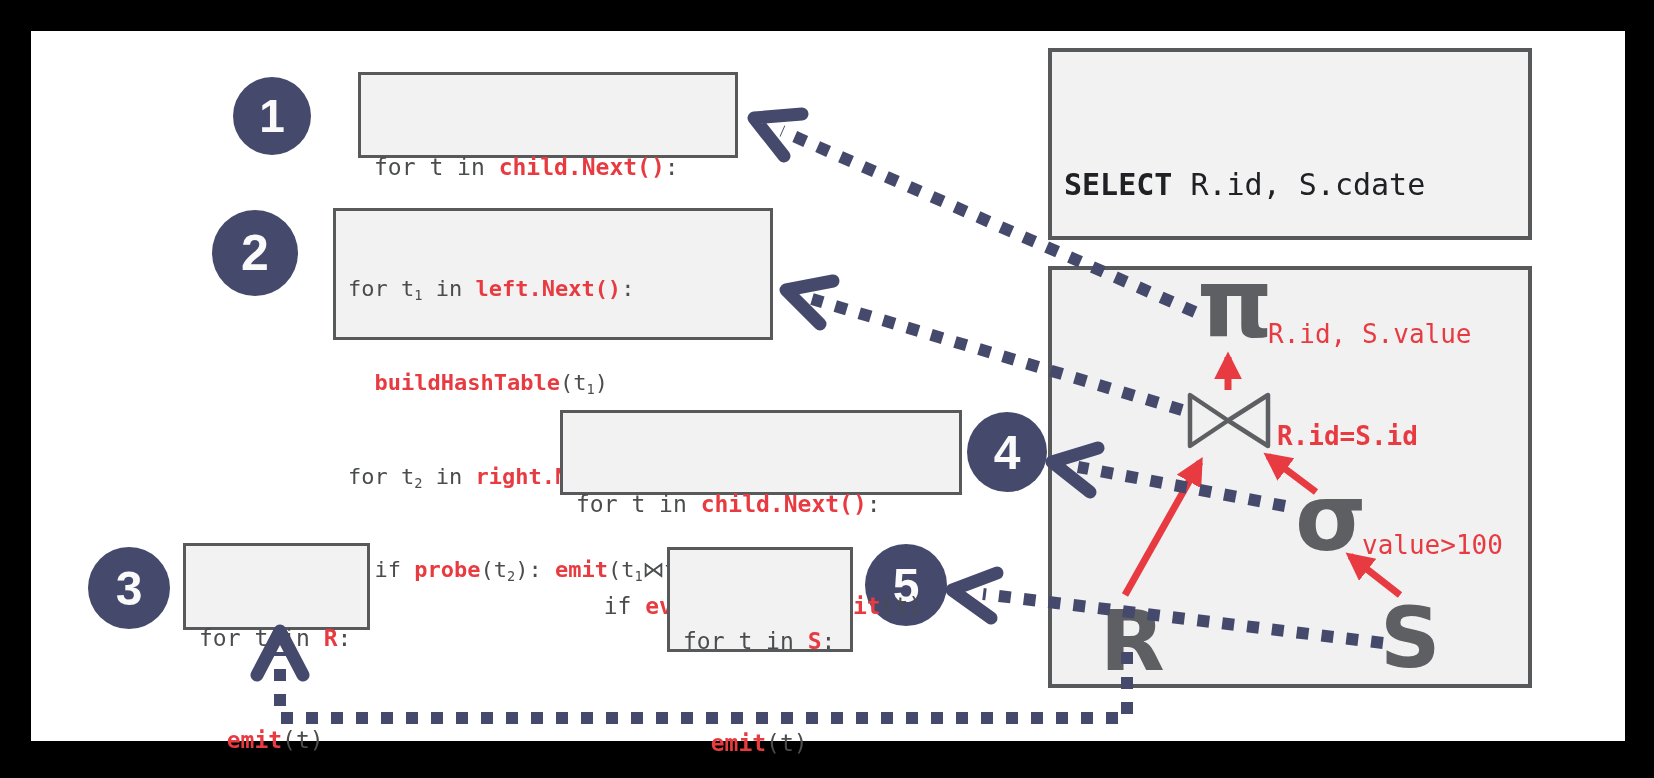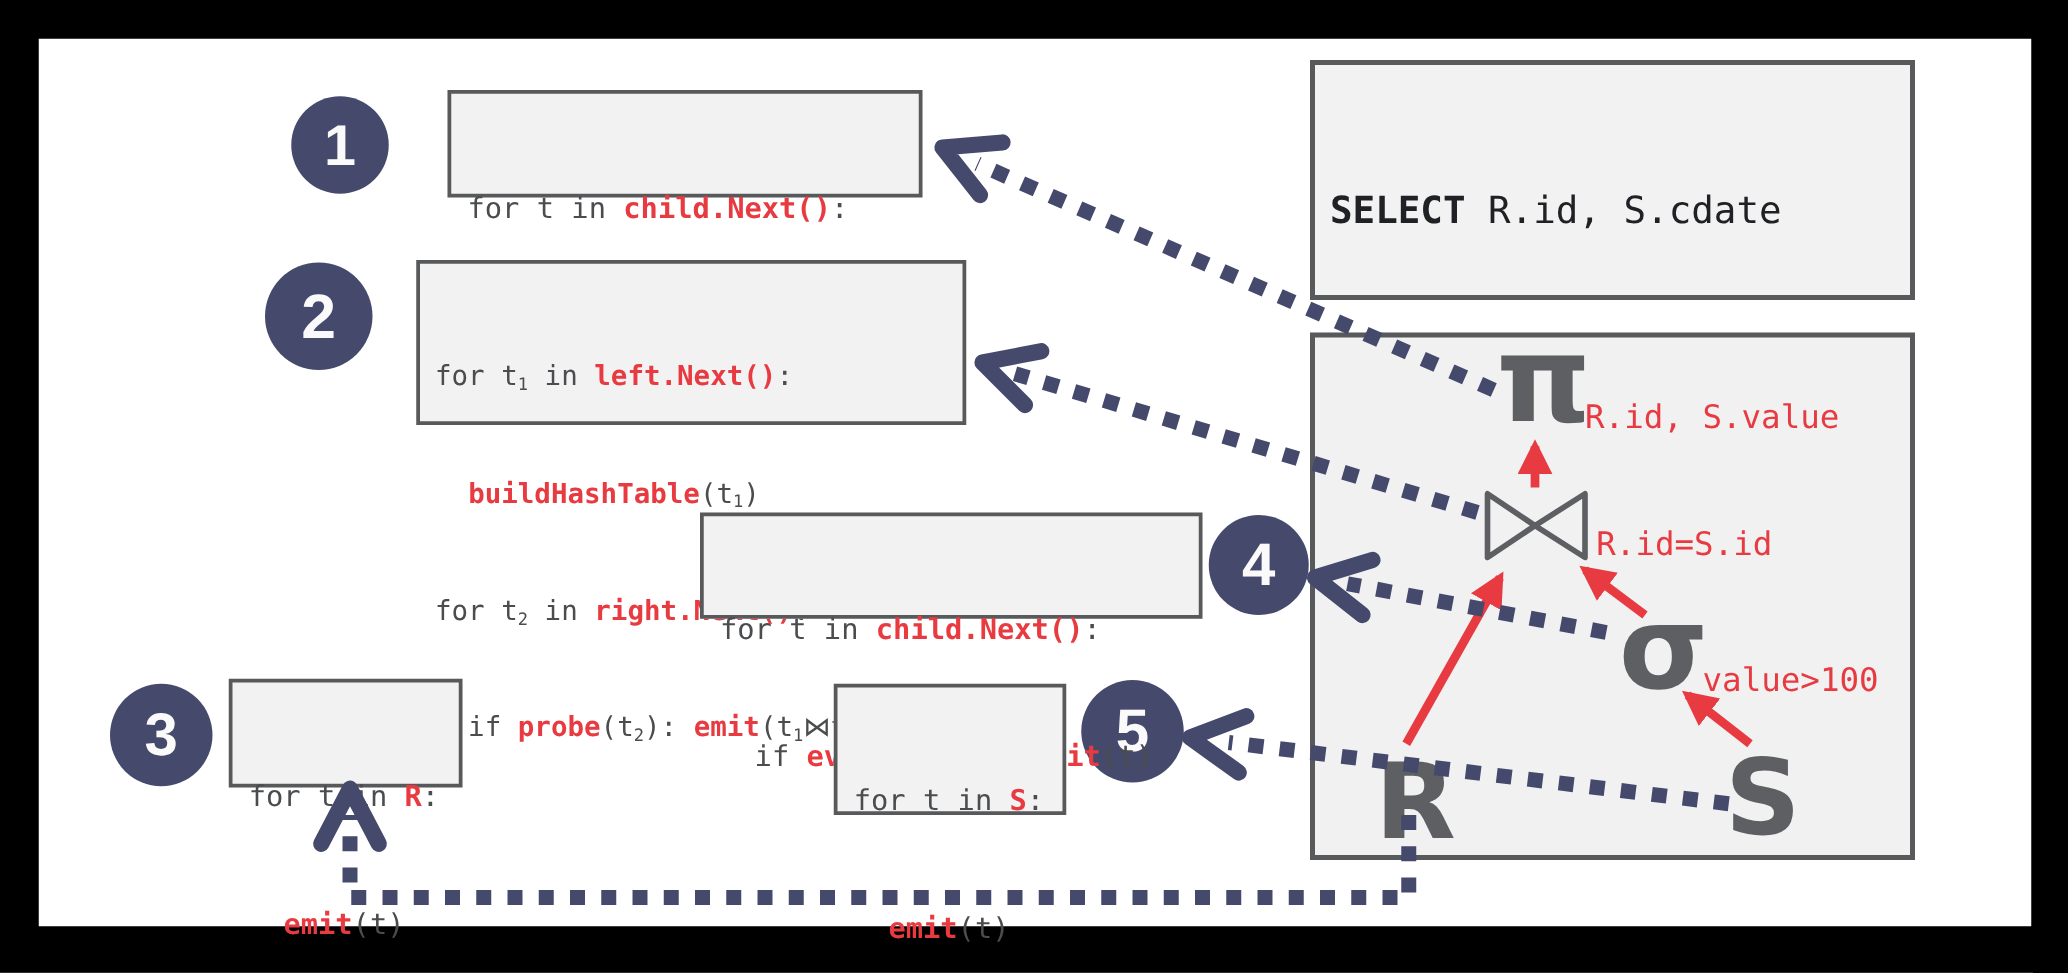--- a/index.html
+++ b/index.html
@@ -21,21 +21,21 @@
             box-sizing:border-box;color:var(--codetext);
             font-family:"DejaVu Sans Mono","DejaVu Sans",monospace;white-space:pre;}
   .cl{white-space:pre;}
   .red{color:var(--red);font-weight:bold;text-align:center;}
   .bold{font-weight:bold;}
   .sub{font-size:0.62em;vertical-align:-0.28em;}
 
   .sql-box{position:absolute;left:1048px;top:48px;width:484px;height:192px;
            background:var(--boxbg);border:4px solid var(--boxborder);box-sizing:border-box;
            color:var(--sqltext);font-family:"DejaVu Sans Mono","DejaVu Sans",monospace;
-           font-size:30px;line-height:45px;padding:4px 12px;white-space:pre;}
+           font-size:30px;line-height:45px;padding:20px 12px;white-space:pre;}
 
   .plan-box{position:absolute;left:1048px;top:266px;width:484px;height:422px;
             background:#f1f1f2;border:4px solid var(--boxborder);box-sizing:border-box;}
 
   
   .badge{position:absolute;border-radius:50%;background:var(--navy);
          display:flex;align-items:center;justify-content:center;
          color:#fafafa;font-weight:bold;font-family:"Liberation Sans","DejaVu Sans",sans-serif;}
 
   
@@ -66,21 +66,21 @@
   </div>
   <div class="badge" style="left:865px;top:544px;width:82px;height:82px;font-size:48px;">
     <span>5</span>
   </div>
 
   <div class="code-box" style="left:358px;top:72px;width:380px;height:86px;padding:7px 13px;font-size:23px;line-height:34px;">
     <div class="cl"><span>for t in </span><span class="red">child.Next()</span><span>:</span></div>
     <div class="cl"><span>  </span><span class="red">emit</span><span>(</span><span class="red">projection</span><span>(t))</span></div>
   </div>
 
-  <div class="code-box" style="left:333px;top:208px;width:440px;height:132px;padding:18px 12px;font-size:22px;line-height:29px;">
+  <div class="code-box" style="left:333px;top:208px;width:440px;height:132px;padding:5px 12px;font-size:22px;line-height:29px;">
     <div class="cl"><span>for t</span><span class="sub">1</span><span> in </span><span class="red">left.Next()</span><span>:</span></div>
     <div class="cl"><span>  </span><span class="red">buildHashTable</span><span>(t</span><span class="sub">1</span><span>)</span></div>
     <div class="cl"><span>for t</span><span class="sub">2</span><span> in </span><span class="red">right.Next()</span><span>:</span></div>
     <div class="cl"><span>  if </span><span class="red">probe</span><span>(t</span><span class="sub">2</span><span>): </span><span class="red">emit</span><span>(t</span><span class="sub">1</span><span>⋈t</span><span class="sub">2</span><span>)</span></div>
   </div>
 
   <div class="code-box" style="left:560px;top:410px;width:402px;height:85px;padding:6px 13px;font-size:23px;line-height:34px;">
     <div class="cl"><span>for t in </span><span class="red">child.Next()</span><span>:</span></div>
     <div class="cl"><span>  if </span><span class="red">evalPred</span><span>(t): </span><span class="red">emit</span><span>(t)</span></div>
   </div>
@@ -100,21 +100,21 @@
     <div class="cl"><span>  </span><span class="bold">FROM</span><span> R </span><span class="bold">JOIN</span><span> S</span></div>
     <div class="cl"><span>    </span><span class="bold">ON</span><span> R.id = S.id</span></div>
     <div class="cl"><span> </span><span class="bold">WHERE</span><span> S.value &gt; 100</span></div>
   </div>
 
   <div class="plan-box"></div>
 
   <div class="op" style="left:1197px;top:256px;font-size:96px;">π</div>
   <div class="annot" style="left:1268px;top:301px;">R.id, S.value</div>
 
-  <div class="annot" style="left:1277px;top:403px;">R.id=S.id</div>
+  <div class="annot" style="left:1277px;top:403px;font-weight:bold;">R.id=S.id</div>
 
   <div class="op" style="left:1295px;top:473px;font-size:92px;">σ</div>
   <div class="annot" style="left:1362px;top:512px;">value&gt;100</div>
 
   <div class="op" style="left:1100px;top:599px;font-size:84px;">R</div>
   <div class="op" style="left:1380px;top:596px;font-size:84px;">S</div>
 
   <svg class="layer" width="1654" height="778" viewBox="0 0 1654 778">
     <defs>
       <marker id="redhead" markerWidth="6" markerHeight="6" refX="3.2" refY="2" orient="auto">

